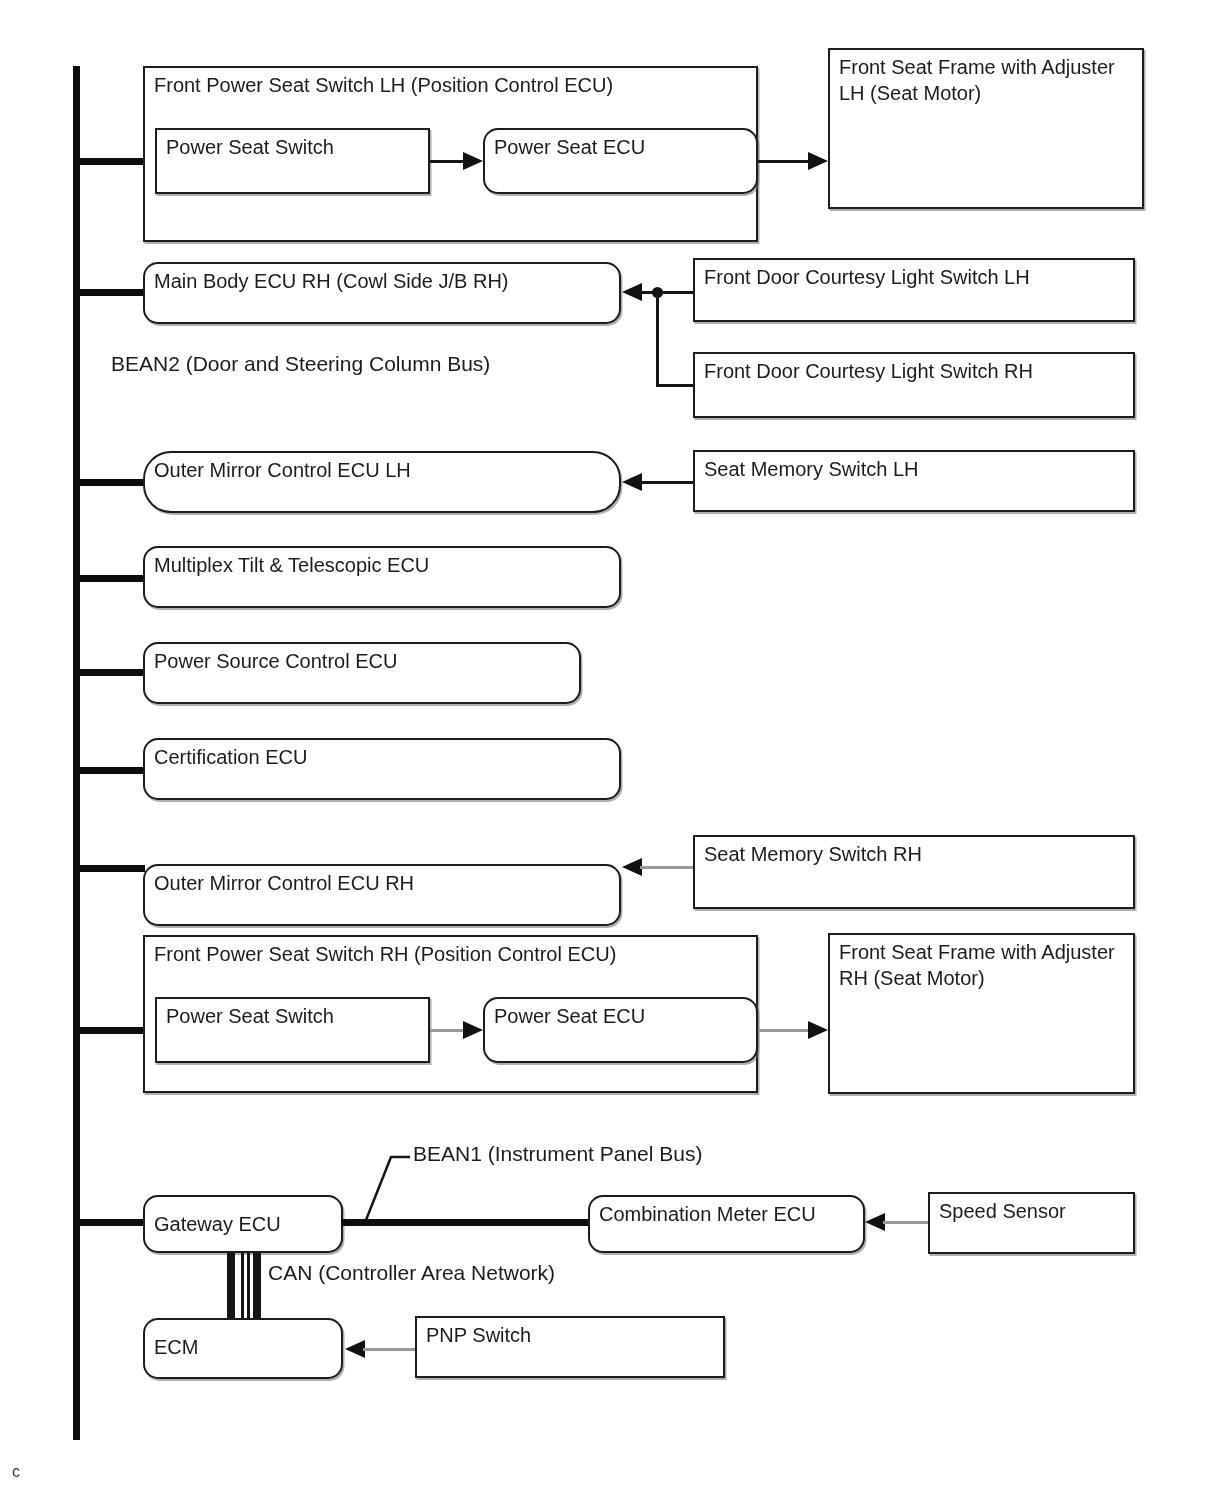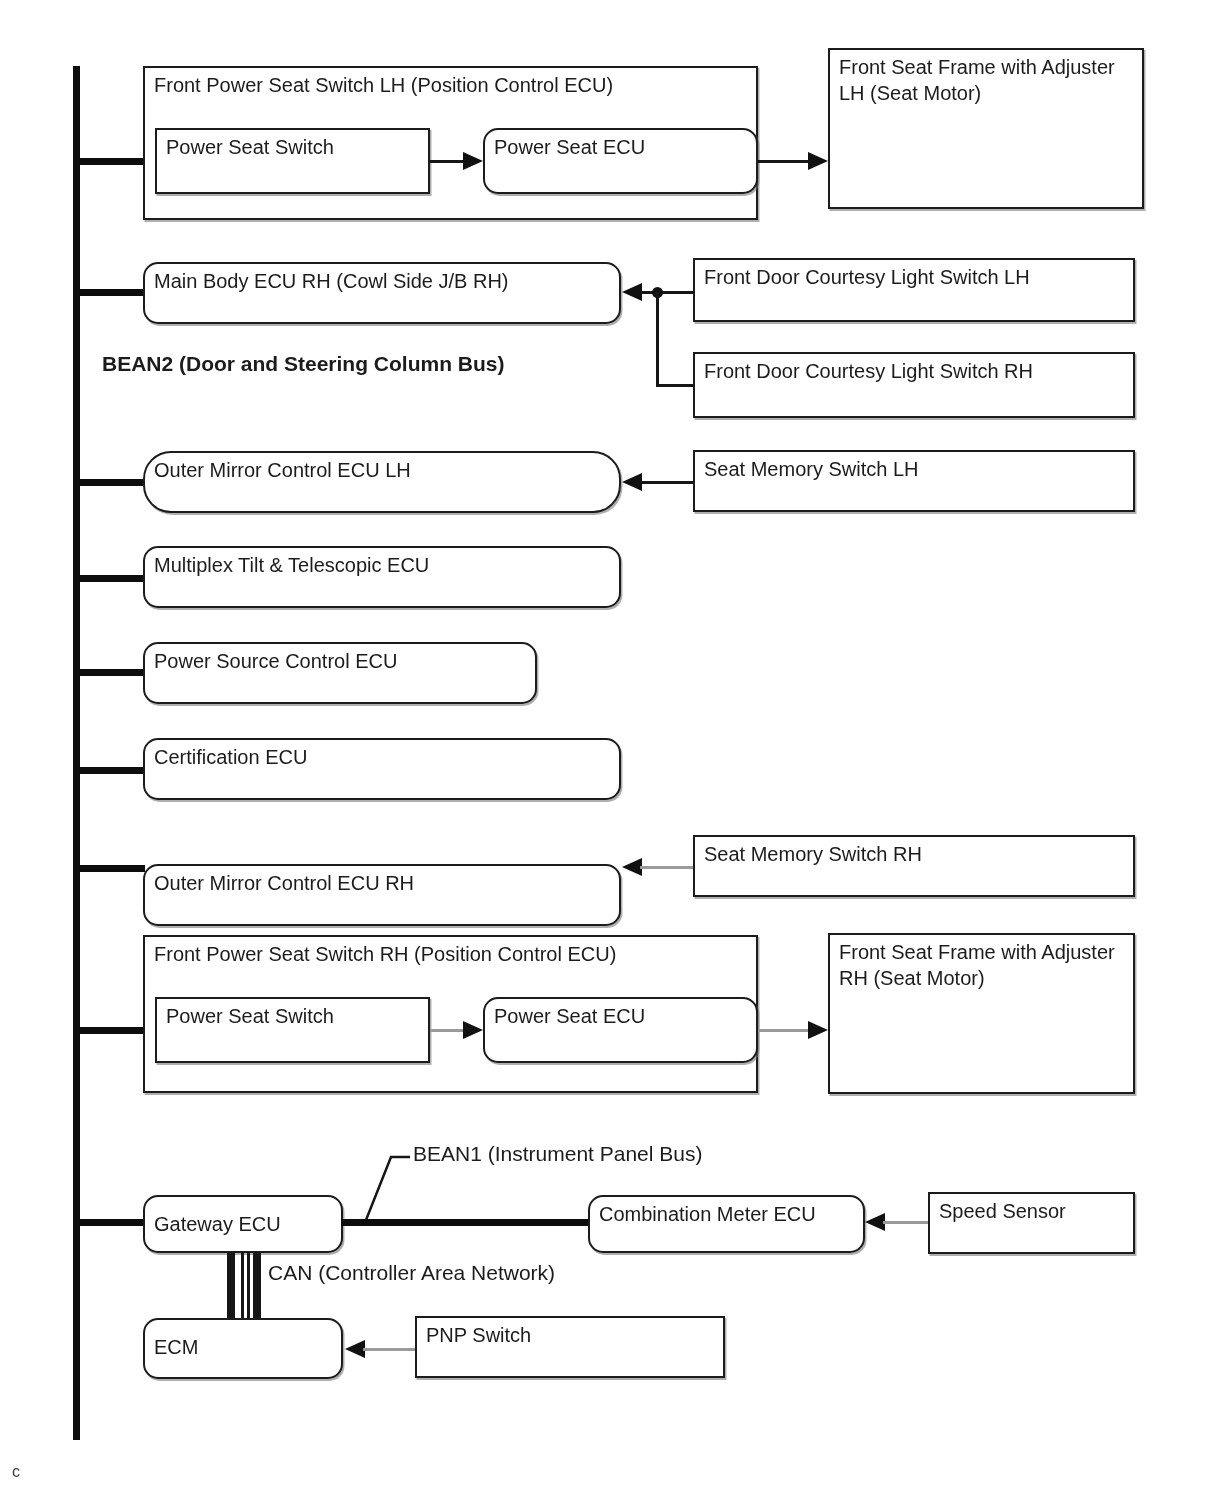--- a/index.html
+++ b/index.html
@@ -31,21 +31,21 @@
   svg.overlay{position:absolute;left:0;top:0;pointer-events:none;}
 </style>
 </head>
 <body>
 
 <div id="canvas">
 
   <div class="vline" style="left:73px;top:66px;width:7px;height:1374px;background:#0d0d0d;"></div>
 
   <div class="hline thick" style="left:76px;top:158px;width:69px;"></div>
-  <div class="box" style="left:143px;top:66px;width:615px;height:154px;">
+  <div class="box" style="left:143px;top:66px;width:615px;height:176px;">
     <span>Front Power Seat Switch LH (Position Control ECU)</span>
   </div>
   <div class="box" style="left:155px;top:128px;width:275px;height:66px;">
     <span>Power Seat Switch</span>
   </div>
   <div class="box rounded" style="left:483px;top:128px;width:275px;height:66px;">
     <span>Power Seat ECU</span>
   </div>
   <div class="hline" style="left:430px;top:160px;width:35px;height:2.5px;"></div>
   <div class="arrR" style="left:463px;top:152px;"></div>
@@ -63,54 +63,54 @@
   <div class="hline" style="left:640px;top:291px;width:53px;height:2.5px;"></div>
   <div class="dot" style="left:652px;top:287px;"></div>
   <div class="vline" style="left:656px;top:292px;width:2.5px;height:94px;"></div>
   <div class="hline" style="left:656px;top:384px;width:37px;height:2.5px;"></div>
   <div class="box" style="left:693px;top:352px;width:442px;height:66px;">
     <span>Front Door Courtesy Light Switch RH</span>
   </div>
   <div class="box" style="left:693px;top:258px;width:442px;height:64px;">
     <span>Front Door Courtesy Light Switch LH</span>
   </div>
-  <div class="lbl" style="left:102px;top:352px;font-weight:bold;">BEAN2 (Door and Steering Column Bus)</div>
+  <div class="lbl" style="left:111px;top:352px;">BEAN2 (Door and Steering Column Bus)</div>
 
   <div class="hline thick" style="left:76px;top:479px;width:69px;"></div>
   <div class="box rounded" style="left:143px;top:451px;width:478px;height:62px;border-radius:28px;">
     <span>Outer Mirror Control ECU LH</span>
   </div>
   <div class="arrL" style="left:622px;top:473px;"></div>
   <div class="hline" style="left:640px;top:481px;width:53px;height:2.5px;"></div>
   <div class="box" style="left:693px;top:450px;width:442px;height:62px;">
     <span>Seat Memory Switch LH</span>
   </div>
 
   <div class="hline thick" style="left:76px;top:575px;width:69px;"></div>
   <div class="box rounded" style="left:143px;top:546px;width:478px;height:62px;">
     <span>Multiplex Tilt &amp; Telescopic ECU</span>
   </div>
 
   <div class="hline thick" style="left:76px;top:669px;width:69px;"></div>
-  <div class="box rounded" style="left:143px;top:642px;width:394px;height:62px;">
+  <div class="box rounded" style="left:143px;top:642px;width:438px;height:62px;">
     <span>Power Source Control ECU</span>
   </div>
 
   <div class="hline thick" style="left:76px;top:767px;width:69px;"></div>
   <div class="box rounded" style="left:143px;top:738px;width:478px;height:62px;">
     <span>Certification ECU</span>
   </div>
 
   <div class="hline thick" style="left:76px;top:865px;width:69px;"></div>
   <div class="box rounded" style="left:143px;top:836px;width:478px;height:62px;margin-top:28px;">
     <span>Outer Mirror Control ECU RH</span>
   </div>
   <div class="arrL" style="left:622px;top:858px;"></div>
   <div class="hline gray" style="left:640px;top:866px;width:53px;height:2.5px;"></div>
-  <div class="box" style="left:693px;top:835px;width:442px;height:62px;">
+  <div class="box" style="left:693px;top:835px;width:442px;height:74px;">
     <span>Seat Memory Switch RH</span>
   </div>
 
   <div class="hline thick" style="left:76px;top:1027px;width:69px;"></div>
   <div class="box" style="left:143px;top:935px;width:615px;height:158px;">
     <span>Front Power Seat Switch RH (Position Control ECU)</span>
   </div>
   <div class="box" style="left:155px;top:997px;width:275px;height:66px;">
     <span>Power Seat Switch</span>
   </div>

